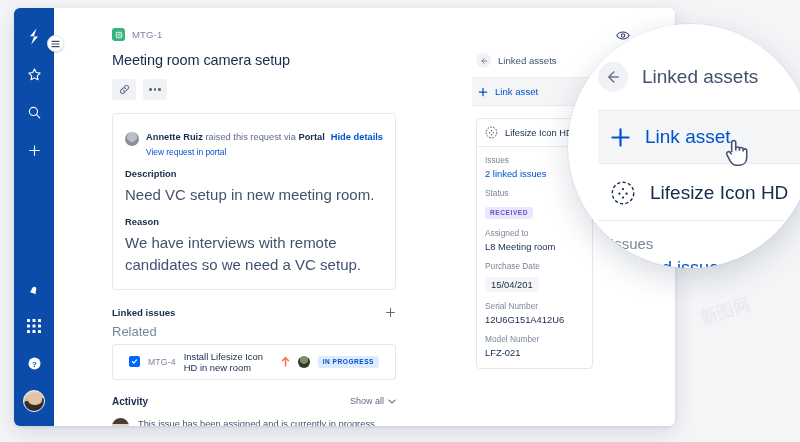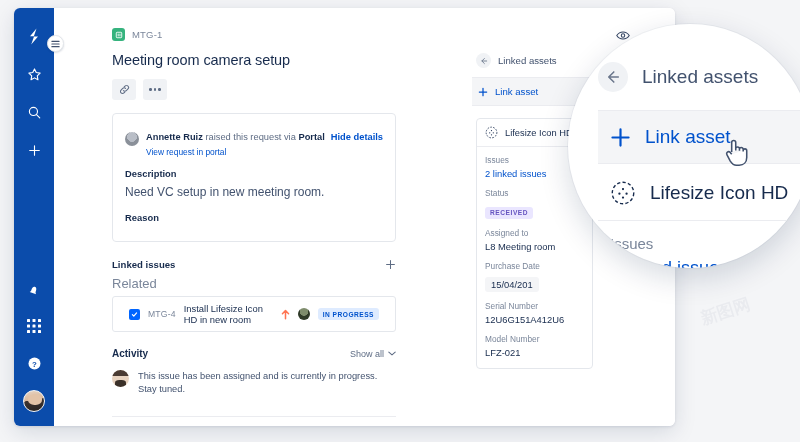--- a/index.html
+++ b/index.html
@@ -84,21 +84,21 @@
   .mini-avatar {
     width: 14px; height: 14px; border-radius: 50%; flex: none; margin-top: 0px;
     background: radial-gradient(circle at 50% 35%, #b9bec7 0 42%, #8a9099 43% 100%);
   }
   .raised-line { font-size: 9.3px; color: #5e6c84; line-height: 1.25; }
   .raised-line b { color: #172b4d; font-weight: 700; }
   .portal-link { display: block; font-size: 8.4px; color: #0052cc; margin-top: 3px; cursor: pointer; }
   .hide-details { font-size: 9.3px; color: #0052cc; font-weight: 700; cursor: pointer; white-space: nowrap; }
 
   .sec-label { font-size: 9.4px; font-weight: 700; color: #172b4d; margin: 11px 0 5px; }
-  .sec-text { font-size: 12px; color: #42526e; line-height: 1.45; }
+  .sec-text { font-size: 15px; color: #42526e; line-height: 1.45; }
 
   .sub-head { display: flex; align-items: center; justify-content: space-between; margin-bottom: 6px; }
   .sub-head h3 { font-size: 9.6px; font-weight: 700; color: #172b4d; }
   .plus-btn { color: #5e6c84; cursor: pointer; line-height: 0; }
   .rel-label { font-size: 13px; color: #7a869a; margin-bottom: 5px; }
 
   .linked-row {
     border: 1px solid #e4e7ec; border-radius: 3px; padding: 6px 16px;
     display: flex; align-items: center; gap: 8px; margin-bottom: 16px;
   }
@@ -320,20 +320,21 @@
                   <span class="portal-link">View request in portal</span>
                 </div>
               </div>
               <span class="hide-details">Hide details</span>
             </div>
 
             <div class="sec-label">Description</div>
             <div class="sec-text">Need VC setup in new meeting room.</div>
 
             <div class="sec-label">Reason</div>
+            <div class="sec-text">We have interviews with remote candidates so we need a VC setup.</div>
           </div>
 
           <div class="sub-head">
             <h3>Linked issues</h3>
             <span class="plus-btn">
               <svg width="11" height="11" viewBox="0 0 14 14" stroke="#5e6c84" stroke-width="1.3" stroke-linecap="round">
                   <path d="M7 2v10M2 7h10"></path>
                 </svg>
             </span>
           </div>

